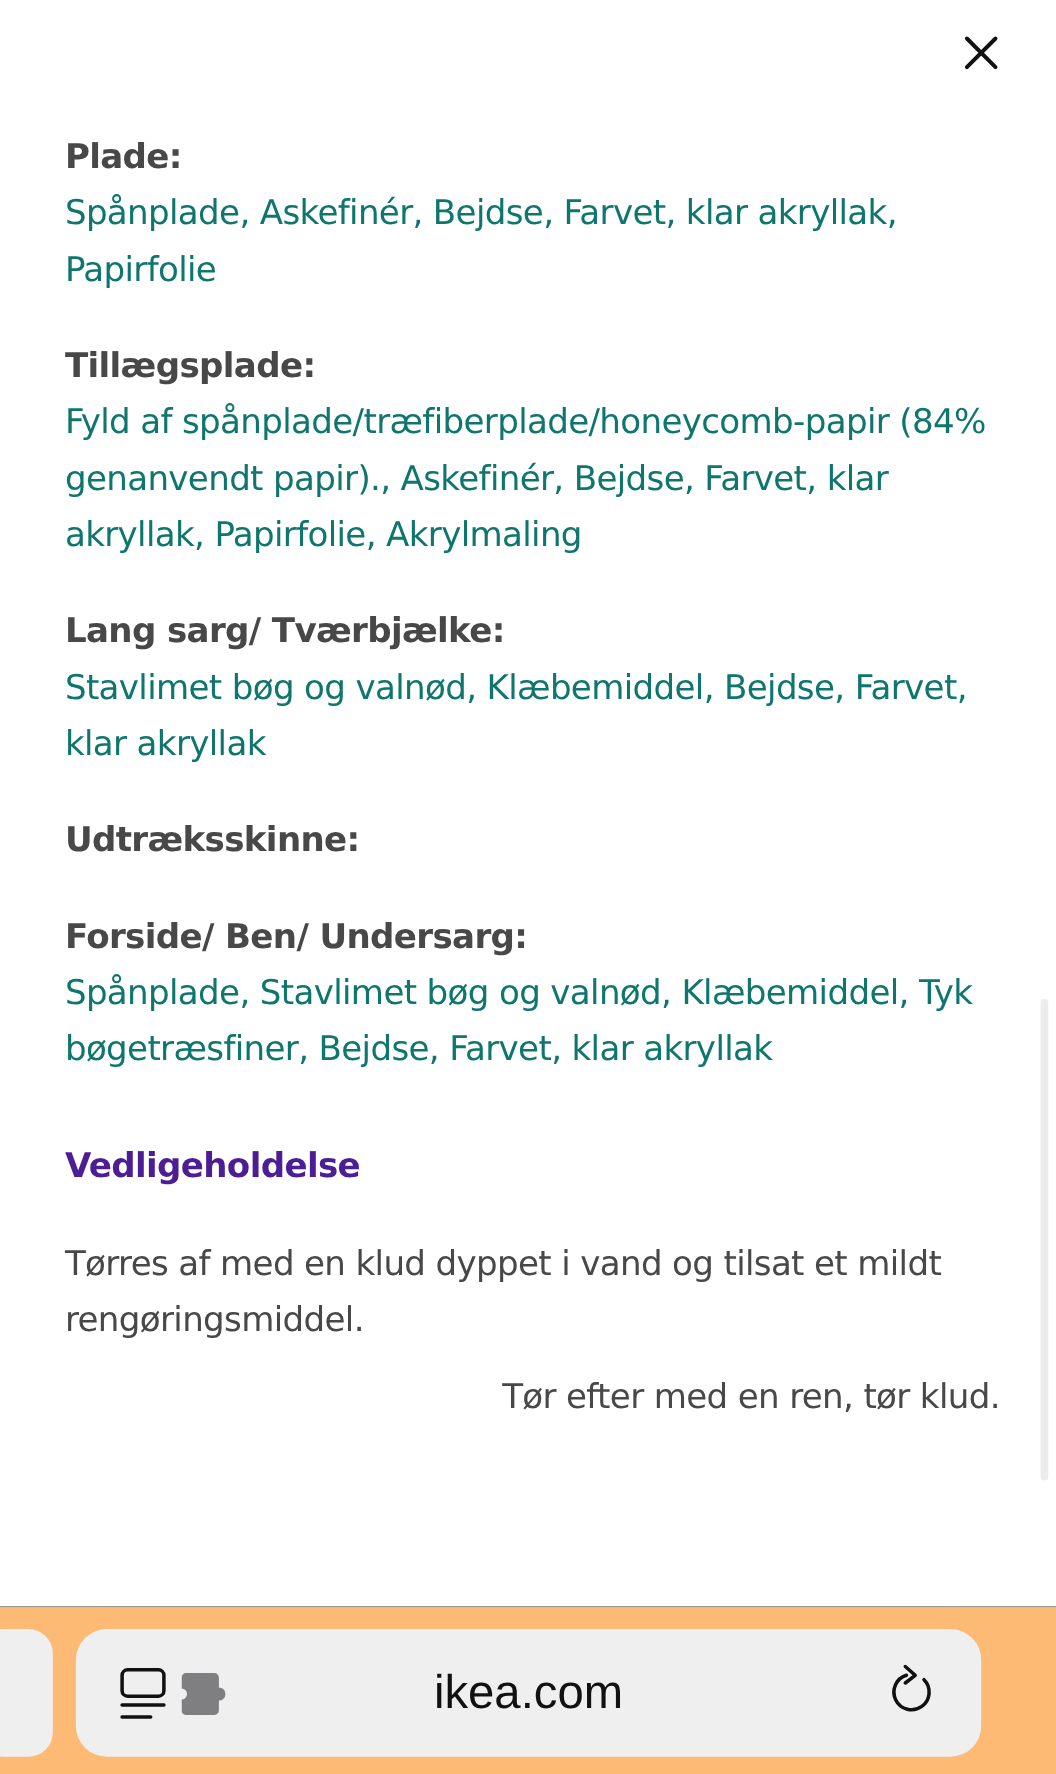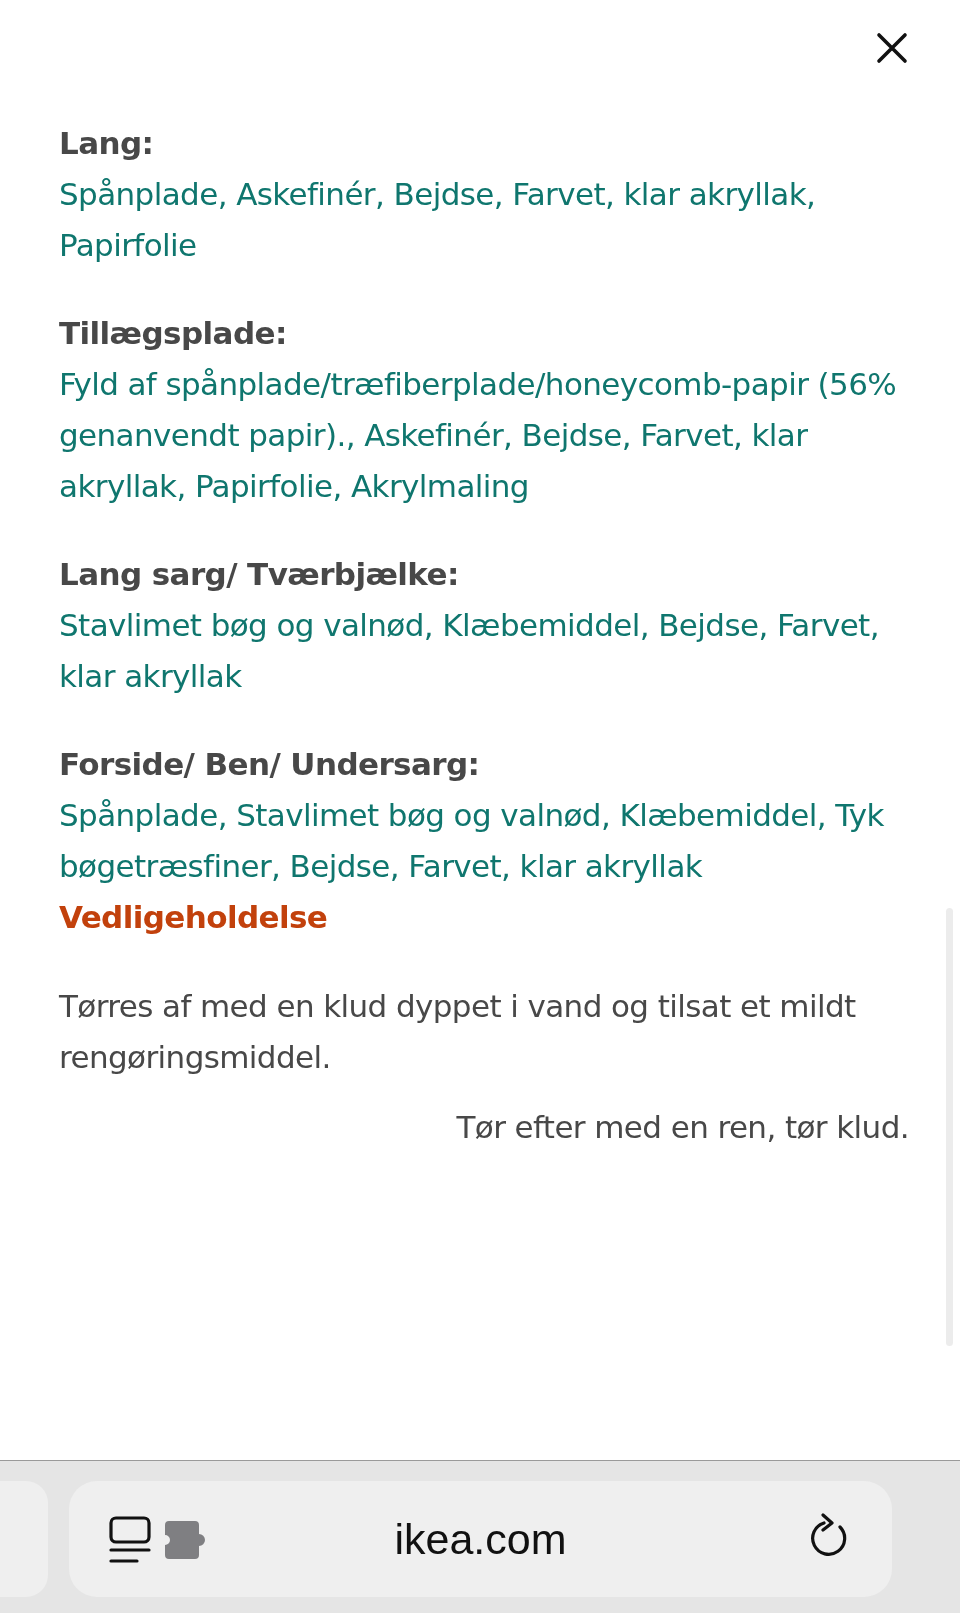--- a/index.html
+++ b/index.html
@@ -18,35 +18,35 @@
     }
     .material { margin-bottom: 37px; }
     .material-label {
       font-weight: bold; font-size: 31px; line-height: 51px; color: #484848;
       letter-spacing: -0.6px;
     }
     .material-value {
       font-size: 31px; line-height: 51px; color: #0f766e; letter-spacing: -0.6px;
     }
     .care-heading {
-      font-weight: bold; font-size: 31px; line-height: 51px;
-      color: #c2410c; letter-spacing: -0.6px;
+      margin-top: 55px; font-weight: bold; font-size: 31px; line-height: 51px;
+      color: #4c1d95; letter-spacing: -0.6px;
     }
     .care-text {
       font-size: 31px; line-height: 51px; color: #484848; letter-spacing: -0.6px;
     }
     .care-text.first { margin-top: 38px; }
     .care-text.second { margin-top: 19px; text-align: right; }
     .scrollbar {
       position: absolute; left: 946px; top: 908px; width: 7px; height: 438px;
       background: #ececec; border-radius: 4px;
     }
     .browser-bar {
       position: absolute; left: 0; top: 1460px; width: 960px; height: 153px;
-      background: #e5e5e5; border-top: 1px solid #9a9a9a;
+      background: #fdba74; border-top: 1px solid #9a9a9a;
     }
     .tab-stub {
       position: absolute; left: -20px; top: 20px; width: 68px; height: 116px;
       background: #efefef; border-radius: 22px;
     }
     .url-field {
       position: absolute; left: 69px; top: 20px; width: 823px; height: 116px;
       background: #efefef; border-radius: 28px;
     }
     .reader-icon { position: absolute; left: 40px; top: 34px; }
@@ -62,32 +62,33 @@
 <body>
 
 <div class="close-btn">
   <svg width="34" height="34" viewBox="0 0 34 34">
     <path d="M4 4 L30 30 M30 4 L4 30" stroke="#111" stroke-width="3.6" stroke-linecap="round"></path>
   </svg>
 </div>
 
 <div class="content">
   <div class="material">
-    <div class="material-label">Lang:</div>
+    <div class="material-label">Plade:</div>
     <div class="material-value">Spånplade, Askefinér, Bejdse, Farvet, klar akryllak, Papirfolie</div>
   </div>
   <div class="material">
     <div class="material-label">Tillægsplade:</div>
-    <div class="material-value">Fyld af spånplade/træfiberplade/honeycomb-papir (56% genanvendt papir)., Askefinér, Bejdse, Farvet, klar akryllak, Papirfolie, Akrylmaling</div>
+    <div class="material-value">Fyld af spånplade/træfiberplade/honeycomb-papir (84% genanvendt papir)., Askefinér, Bejdse, Farvet, klar akryllak, Papirfolie, Akrylmaling</div>
   </div>
   <div class="material">
     <div class="material-label">Lang sarg/ Tværbjælke:</div>
     <div class="material-value">Stavlimet bøg og valnød, Klæbemiddel, Bejdse, Farvet, klar akryllak</div>
   </div>
   <div class="material">
+    <div class="material-label">Udtræksskinne:</div>
   </div>
   <div class="material" style="margin-bottom:0">
     <div class="material-label">Forside/ Ben/ Undersarg:</div>
     <div class="material-value">Spånplade, Stavlimet bøg og valnød, Klæbemiddel, Tyk bøgetræsfiner, Bejdse, Farvet, klar akryllak</div>
   </div>
 
   <div class="care-heading">Vedligeholdelse</div>
   <div class="care-text first">Tørres af med en klud dyppet i vand og tilsat et mildt rengøringsmiddel.</div>
   <div class="care-text second">Tør efter med en ren, tør klud.</div>
 </div>

